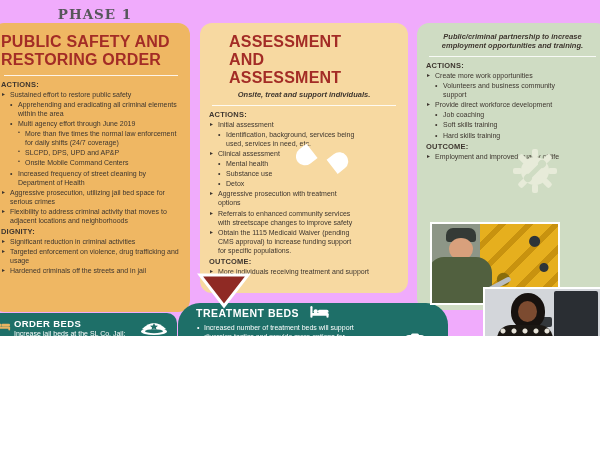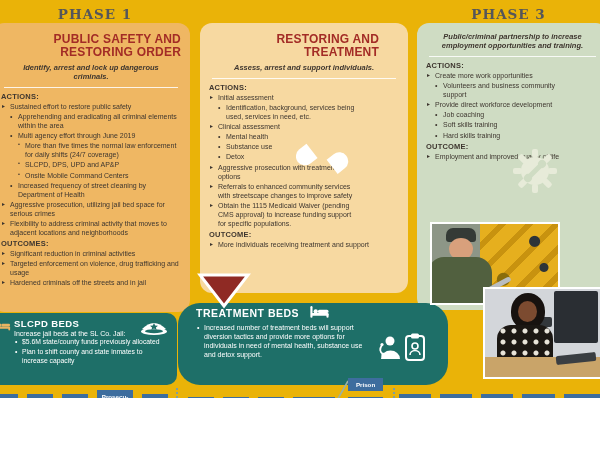--- a/index.html
+++ b/index.html
@@ -1,31 +1,31 @@
 <!DOCTYPE html>
 <html><head>
 <meta charset="utf-8">
 <style>
   html,body{margin:0;padding:0}
   body{width:600px;height:450px;overflow:hidden;background:#fff;
        font-family:"Liberation Sans",sans-serif;color:#3e362f;}
-  #page{position:relative;width:600px;height:398px;background:#eab308;overflow:hidden}
+  #page{position:relative;width:600px;height:336px;background:#f0abfc;overflow:hidden}
 
   
   .phase-head{position:absolute;top:6px;font-family:"DejaVu Serif",serif;font-weight:bold;
               font-size:13.5px;color:#55565a;letter-spacing:1px;text-align:center}
   #ph1{left:0;width:190px}#ph2{left:200px;width:208px}#ph3{left:417px;width:183px}
 
   
   .panel{position:absolute;border-radius:12px;padding:6px 9px;box-sizing:border-box}
   #panel1{left:-8px;top:23px;width:198px;height:289px;background:#efb763}
   #panel2{left:200px;top:23px;width:208px;height:270px;background:#f7d9a1}
   #panel3{left:417px;top:23px;width:191px;height:287px;background:#cfdcc3}
 
-  .ptitle{font-size:12px;line-height:1.12;font-weight:bold;color:#a32c26;text-align:right;
+  .ptitle{font-size:16px;line-height:1.12;font-weight:bold;color:#a32c26;text-align:left;
           letter-spacing:.2px;margin:4px auto 0}
   #panel2 .ptitle{width:150px}
   #panel3 .ptitle{width:104px}
   .psub{font-size:7.5px;font-weight:bold;font-style:italic;text-align:center;margin:3px auto 0;width:88%}
   .divider{border:0;border-top:1px solid rgba(255,255,255,.85);margin:6px 3px 4px}
 
   .sec-label{font-size:7.5px;font-weight:bold;letter-spacing:.2px;margin:2px 0 1px}
   ul.blist{margin:0;padding:0;list-style:none;font-size:7px;line-height:1.3}
   ul.blist li{position:relative;margin-bottom:1px}
   li.lv1{padding-left:9px}
@@ -103,49 +103,47 @@
   #flow3 .fnode{max-width:40px;min-width:32px;min-height:28px}
   .dotsep{position:absolute;top:388px;height:54px;border-left:2px dotted #7f9f9d;z-index:2}
   #dots1{left:176px}#dots2{left:393px}
 </style>
 </head>
 <body>
 
 <div id="page">
 
   <div class="phase-head" id="ph1">PHASE 1</div>
-  <div class="phase-head" id="ph3">PHASE 3</div>
 
   <div class="panel" id="panel1">
     <div class="ptitle">PUBLIC SAFETY AND RESTORING ORDER</div>
-    <div class="psub">Identify, arrest and lock up dangerous criminals.</div>
     <hr class="divider">
     <div class="sec-label">ACTIONS:</div>
     <ul class="blist">
         <li class="lv1">Sustained effort to restore public safety</li>
         <li class="lv2">Apprehending and eradicating all criminal elements within the area</li>
         <li class="lv2">Multi agency effort through June 2019</li>
         <li class="lv3">More than five times the normal law enforcement for daily shifts (24/7 coverage)</li>
         <li class="lv3">SLCPD, DPS, UPD and AP&amp;P</li>
         <li class="lv3">Onsite Mobile Command Centers</li>
         <li class="lv2">Increased frequency of street cleaning by Department of Health</li>
         <li class="lv1">Aggressive prosecution, utilizing jail bed space for serious crimes</li>
         <li class="lv1">Flexibility to address criminal activity that moves to adjacent locations and neighborhoods</li>
       </ul>
-    <div class="sec-label">OUTCOMES:</div>
+    <div class="sec-label">DIGNITY:</div>
     <ul class="blist">
         <li class="lv1">Significant reduction in criminal activities</li>
         <li class="lv1">Targeted enforcement on violence, drug trafficking and usage</li>
         <li class="lv1">Hardened criminals off the streets and in jail</li>
       </ul>
   </div>
 
   <div class="panel" id="panel2">
-    <div class="ptitle">RESTORING AND TREATMENT</div>
-    <div class="psub">Assess, arrest and support individuals.</div>
+    <div class="ptitle">ASSESSMENT AND ASSESSMENT</div>
+    <div class="psub">Onsite, treat and support individuals.</div>
     <hr class="divider">
     <div class="sec-label">ACTIONS:</div>
     <ul class="blist" style="width:150px">
         <li class="lv1">Initial assessment</li>
         <li class="lv2">Identification, background, services being used, services in need, etc.</li>
         <li class="lv1">Clinical assessment</li>
         <li class="lv2">Mental health</li>
         <li class="lv2">Substance use</li>
         <li class="lv2">Detox</li>
         <li class="lv1">Aggressive prosecution with treatment options</li>
@@ -228,21 +226,21 @@
   <div id="jailbeds">
     <svg id="jail-bed-icon" width="16" height="14" viewBox="0 0 18 14">
       <g fill="#e9b562">
         <rect x="0" y="1" width="2" height="11" rx="1"></rect>
           <circle cx="5" cy="6" r="2"></circle>
         <rect x="7" y="4.5" width="10" height="3" rx="1.5"></rect>
           <rect x="1" y="7.5" width="16" height="2.5" rx="1"></rect>
         <rect x="15" y="8" width="2" height="4" rx="1"></rect>
       </g>
     </svg>
-    <div class="t-title">SLCPD BEDS</div>
+    <div class="t-title">ORDER BEDS</div>
     <svg id="cap-icon" width="30" height="18" viewBox="0 0 30 18">
       <path d="M3 10 Q15 -2 27 10 Q15 16 3 10 z" fill="#fff"></path>
       <ellipse cx="15" cy="12.5" rx="13" ry="3.5" fill="#fff"></ellipse>
       <ellipse cx="15" cy="12.2" rx="9" ry="2" fill="#1e6f68"></ellipse>
       <polygon points="15,4 16.2,6.6 19,6.8 16.9,8.5 17.6,11 15,9.6 12.4,11 13.1,8.5 11,6.8 13.8,6.6" fill="#1e6f68"></polygon>
     </svg>
     <div class="intro">Increase jail beds at the SL Co. Jail:</div>
     <ul class="tlist">
         <li>$5.6M state/county funds previously allocated</li>
         <li>Plan to shift county and state inmates to increase capacity</li>

